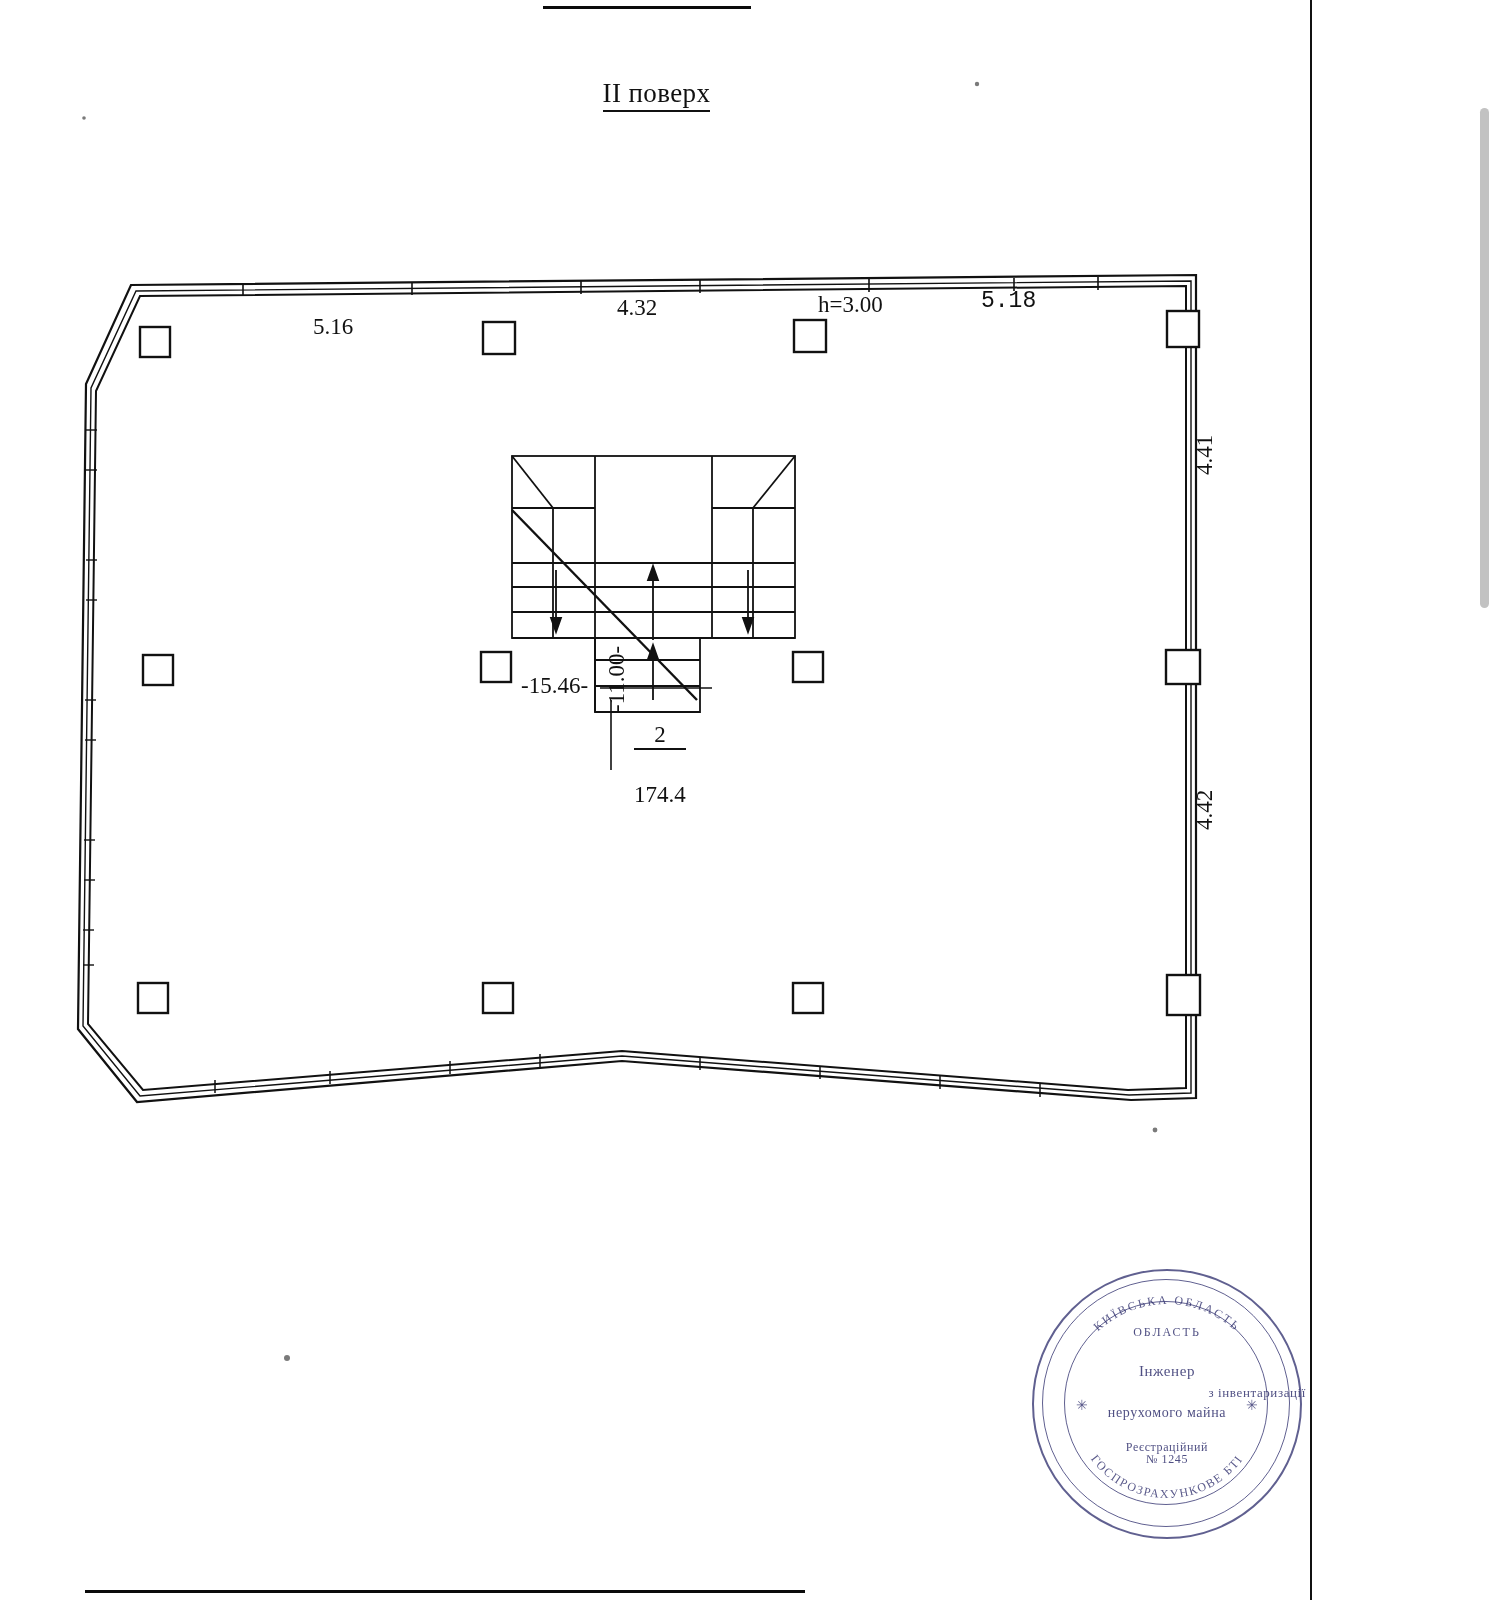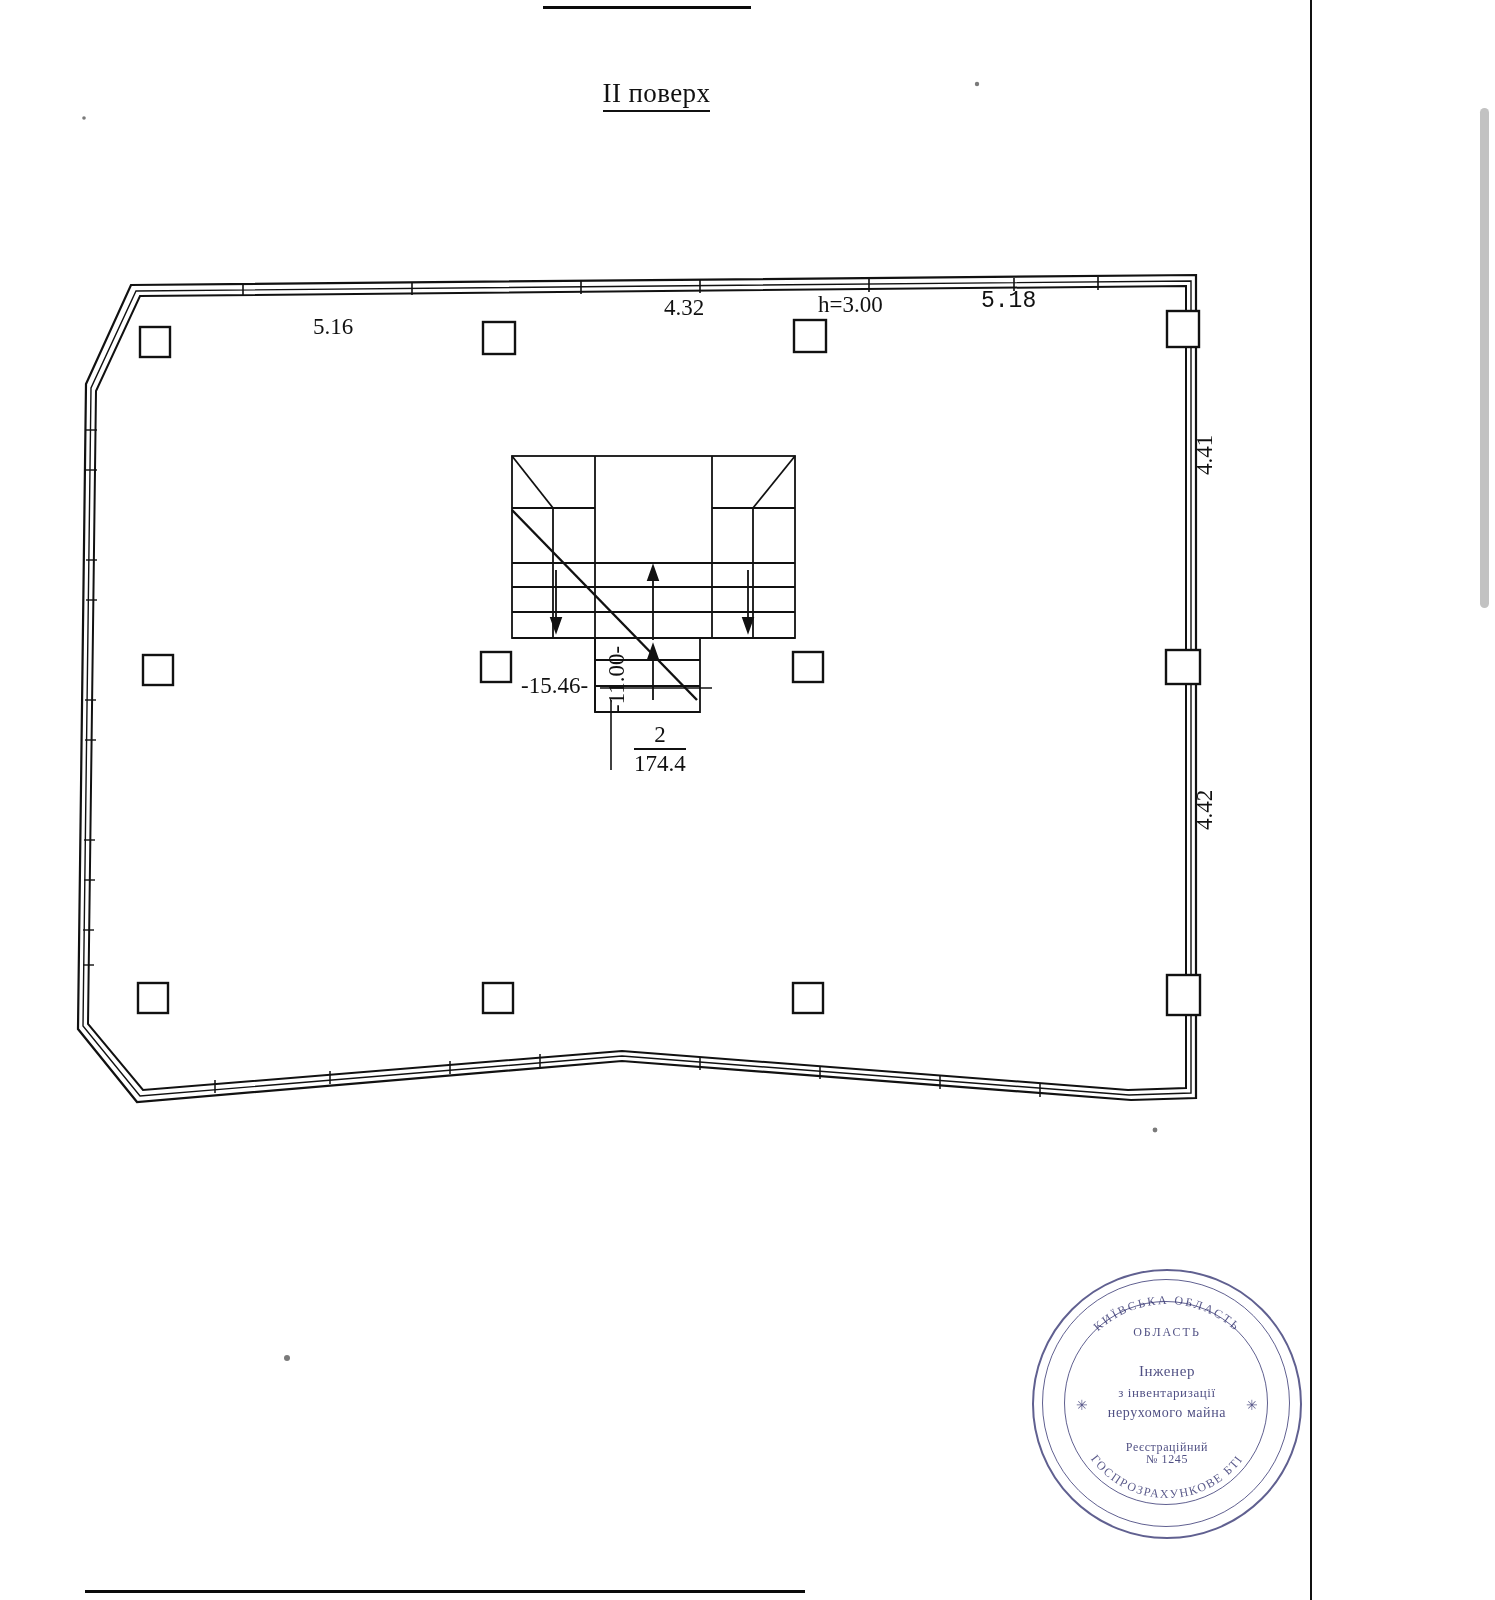--- a/index.html
+++ b/index.html
@@ -120,20 +120,21 @@
     white-space: nowrap;
   }
   .room-num .top {
     display: block;
     border-bottom: 2px solid #111;
     padding: 0 4px 0px 4px;
   }
   .room-num .bot {
     display: block;
     padding-top: 1px;
+    margin-top: 31px;
   }
   
   .stamp {
     position: absolute;
     left: 1028px;
     top: 1265px;
     width: 278px;
     height: 278px;
   }
   .stamp-ring {
@@ -150,21 +151,21 @@
     width: 278px;
     text-align: center;
     color: #31316e;
     font-size: 13px;
     opacity: 0.85;
     font-family: "Liberation Serif", serif;
     letter-spacing: 0.6px;
   }
   .stamp-country { top: 60px; font-size: 12px; letter-spacing: 2px; }
   .stamp-l1 { top: 98px; font-size: 15px; }
-  .stamp-l2 { top: 120px; font-size: 13px; }
+  .stamp-l2 { top: 120px; font-size: 13px; text-align: right; }
   .stamp-l3 { top: 140px; font-size: 14px; }
   .stamp-l4 { top: 175px; font-size: 12px; }
   .stamp-l5 { top: 187px; font-size: 12px; }
   .stamp-arc {
     position: absolute;
     left: 0; top: 0; width: 278px; height: 278px;
   }
   .stamp-star {
     position: absolute;
     color: #31316e;
@@ -296,21 +297,21 @@
 
     <g fill="#7a7a7a">
       <circle cx="977" cy="84" r="2.2"></circle>
       <circle cx="1155" cy="1130" r="2.4"></circle>
       <circle cx="287" cy="1358" r="3"></circle>
       <circle cx="84" cy="118" r="1.8"></circle>
     </g>
   </svg>
 
   <div class="dim-label" style="left:313px; top:314px;">5.16</div>
-  <div class="dim-label" style="left:664px; top:295px;">4.32</div>
+  <div class="dim-label" style="left:617px; top:295px;">4.32</div>
   <div class="dim-label" style="left:818px; top:292px;">h=3.00</div>
   <div class="dim-label" style="left:981px; top:288px;font-family:Liberation Mono, monospace;">5.18</div>
 
   <div class="dim-label dim-vert" style="left:1192px; top:475px;">4.41</div>
   <div class="dim-label dim-vert" style="left:1192px; top:830px;">4.42</div>
 
   <div class="dim-label" style="left:521px; top:673px;">-15.46-</div>
   <div class="dim-label dim-vert" style="left:604px; top:712px;">-11.00-</div>
 
   <div class="room-num" style="left:634px; top:722px;">

